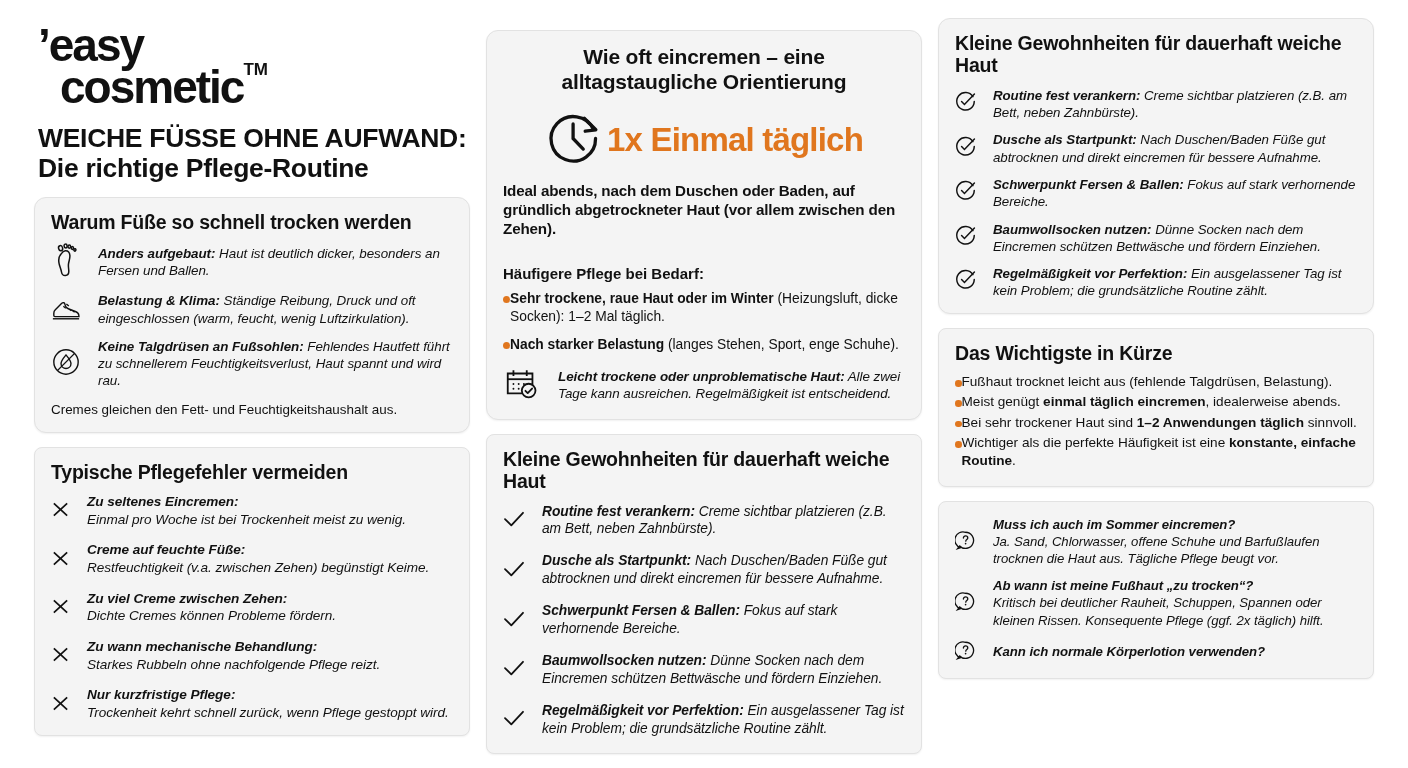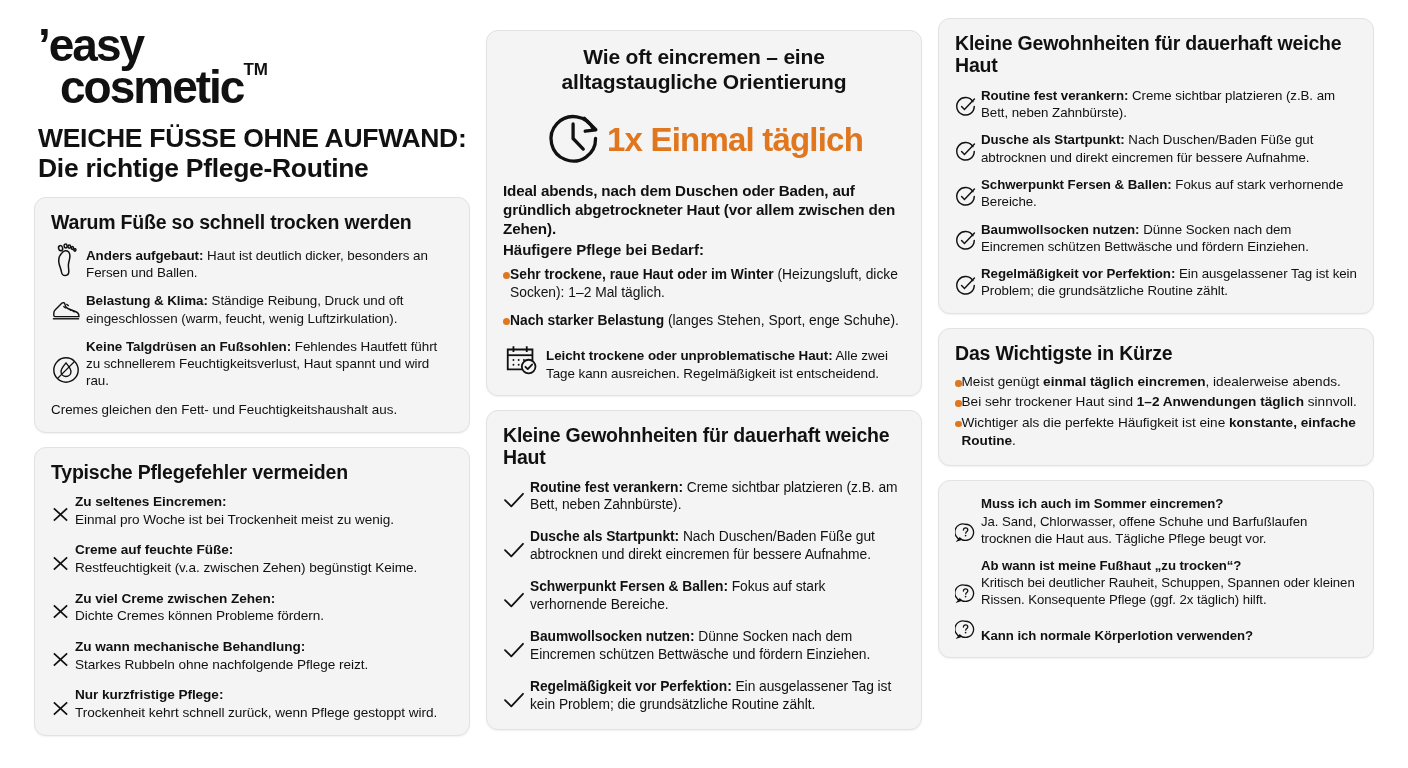--- a/index.html
+++ b/index.html
@@ -46,43 +46,44 @@
   .headline .l2 { display: block; }
 
   
   .card {
     background: #f4f4f4;
     border: 1px solid #e2e2e2;
     border-radius: 12px;
     padding: 13px 16px 13px 16px;
     box-shadow: 0 1px 2px rgba(0,0,0,0.06);
   }
-  .card + .card { margin-top: 14px; }
+  .card + .card { margin-top: 14px; border-radius: 8px; }
   .card.spacer-top { margin-top: 14px; }
 
   .card-title {
     font-size: 19.5px;
     font-weight: 700;
     letter-spacing: -0.2px;
     line-height: 1.15;
     margin-bottom: 9px;
   }
   .card-title.center {
     text-align: center;
     font-size: 21px;
     line-height: 1.2;
     margin-bottom: 6px;
   }
 
   
   .rows { display: flex; flex-direction: column; }
   .row {
     display: flex;
-    align-items: flex-end;
-    gap: 5px;
+    align-items: center;
+    gap: 17px;
+    font-style: italic;
   }
   .row .ico {
     flex: 0 0 auto;
     display: block;
   }
   .row .txt {
     font-size: 13.4px;
     line-height: 1.28;
     letter-spacing: -0.05px;
     padding-top: 1px;
@@ -110,21 +111,21 @@
     font-weight: 700;
     color: #e0761e;
     letter-spacing: -0.8px;
     white-space: nowrap;
   }
   .lead {
     font-size: 15.2px;
     font-weight: 700;
     line-height: 1.24;
     letter-spacing: -0.15px;
-    margin-bottom: 2px;
+    margin-bottom: 26px;
   }
   .sub-title {
     font-size: 15px;
     font-weight: 700;
     margin-bottom: 8px;
   }
   .bul {
     display: flex;
     margin-bottom: 10px;
     align-items: flex-start;
@@ -441,20 +442,24 @@
           </span>
           <span class="txt"><b>Regelmäßigkeit vor Perfektion:</b><span> Ein ausgelassener Tag ist kein Problem; die grundsätzliche Routine zählt.</span></span>
         </div>
 
       </div>
     </div>
 
     <div class="card keys">
       <div class="card-title">Das Wichtigste in Kürze</div>
 
+      <div class="bul">
+        <span class="dot"></span>
+        <span class="txt"><span>Fußhaut trocknet leicht aus (fehlende Talgdrüsen, Belastung).</span><b></b><span></span></span>
+      </div>
 
       <div class="bul">
         <span class="dot"></span>
         <span class="txt"><span>Meist genügt </span><b>einmal täglich eincremen</b><span>, idealerweise abends.</span></span>
       </div>
 
       <div class="bul">
         <span class="dot"></span>
         <span class="txt"><span>Bei sehr trockener Haut sind </span><b>1–2 Anwendungen täglich</b><span> sinnvoll.</span></span>
       </div>

